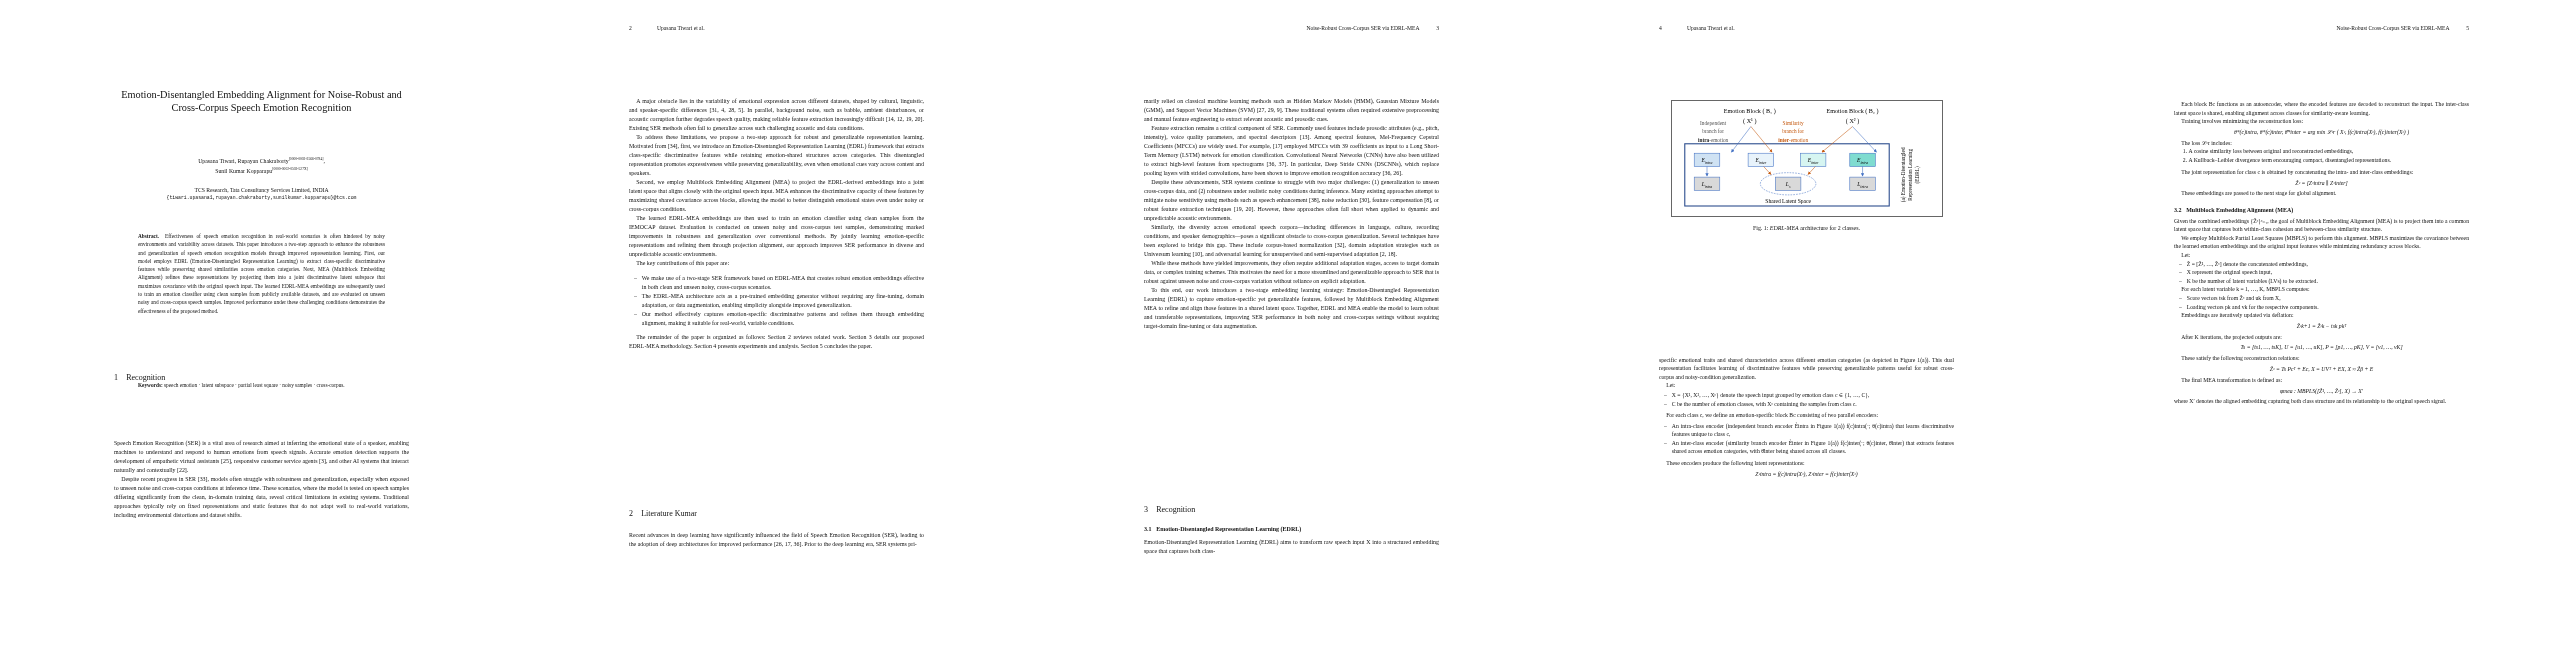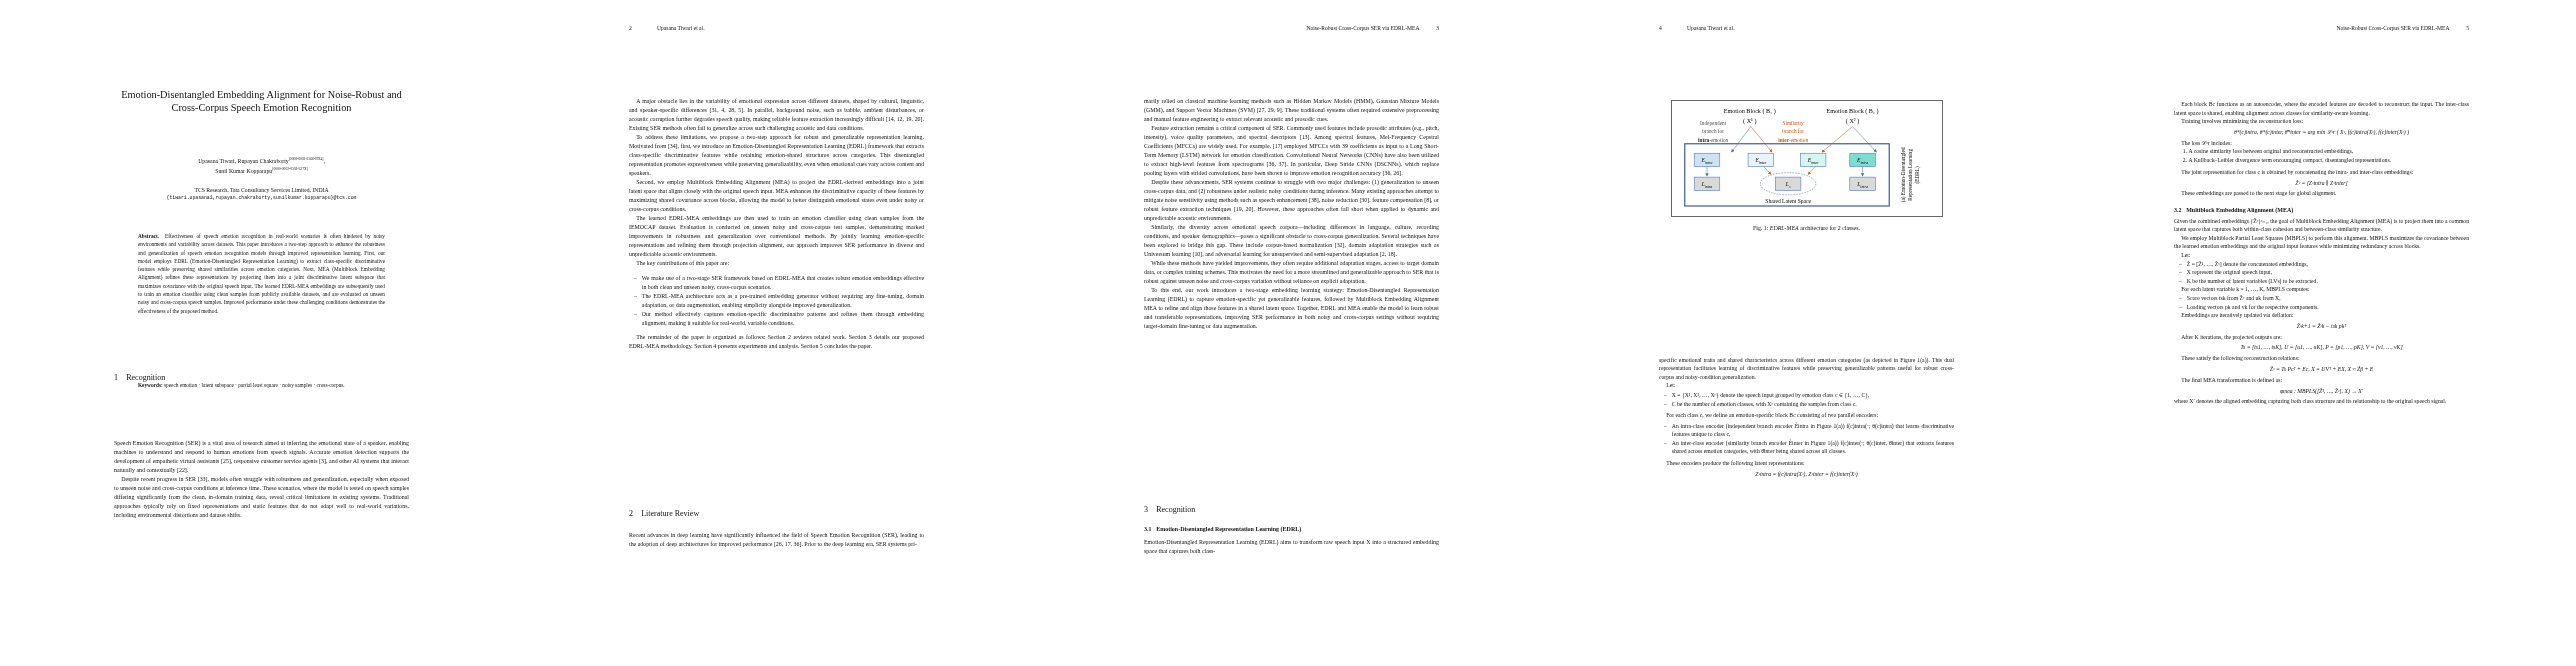--- a/index.html
+++ b/index.html
@@ -75,21 +75,21 @@
   <p>Second, we employ Multiblock Embedding Alignment (MEA) to project the EDRL-derived embeddings into a joint latent space that aligns closely with the original speech input. MEA enhances the discriminative capacity of these features by maximizing shared covariance across blocks, allowing the model to better distinguish emotional states even under noisy or cross-corpus conditions.</p>
   <p>The learned EDRL-MEA embeddings are then used to train an emotion classifier using clean samples from the IEMOCAP dataset. Evaluation is conducted on unseen noisy and cross-corpus test samples, demonstrating marked improvements in robustness and generalization over conventional methods. By jointly learning emotion-specific representations and refining them through projection alignment, our approach improves SER performance in diverse and unpredictable acoustic environments.</p>
   <p>The key contributions of this paper are:</p>
   <ul class="dash" style="margin-top:5.6px; margin-bottom:5.6px;">
     <li>We make use of a two-stage SER framework based on EDRL-MEA that creates robust emotion embeddings effective in both clean and unseen noisy, cross-corpus scenarios.</li>
     <li>The EDRL-MEA architecture acts as a pre-trained embedding generator without requiring any fine-tuning, domain adaptation, or data augmentation, enabling simplicity alongside improved generalization.</li>
     <li>Our method effectively captures emotion-specific discriminative patterns and refines them through embedding alignment, making it suitable for real-world, variable conditions.</li>
   </ul>
   <p>The remainder of the paper is organized as follows: Section 2 reviews related work. Section 3 details our proposed EDRL-MEA methodology. Section 4 presents experiments and analysis. Section 5 concludes the paper.</p>
 </div>
-<h2 class="sec" style="left:629px; top:509px;"><span class="n">2</span><span>Literature Review</span></h2>
+<h2 class="sec" style="left:629px; top:509px;"><span class="n">2</span><span>Literature Kumar</span></h2>
 <div class="col" style="left:629px; top:531px;">
   <p class="noindent">Recent advances in deep learning have significantly influenced the field of Speech Emotion Recognition (SER), leading to the adoption of deep architectures for improved performance [26, 17, 36]. Prior to the deep learning era, SER systems pri-</p>
 </div>
 
 <div class="page" style="left:1030px"></div>
 <div class="runhead" style="left:1144px; text-align:right;">
   <span style="position:absolute; right:19.5px;">Noise-Robust Cross-Corpus SER via EDRL-MEA</span>
   <span style="position:absolute; right:0;">3</span>
 </div>
 <div class="col" style="left:1144px; top:97px;">

